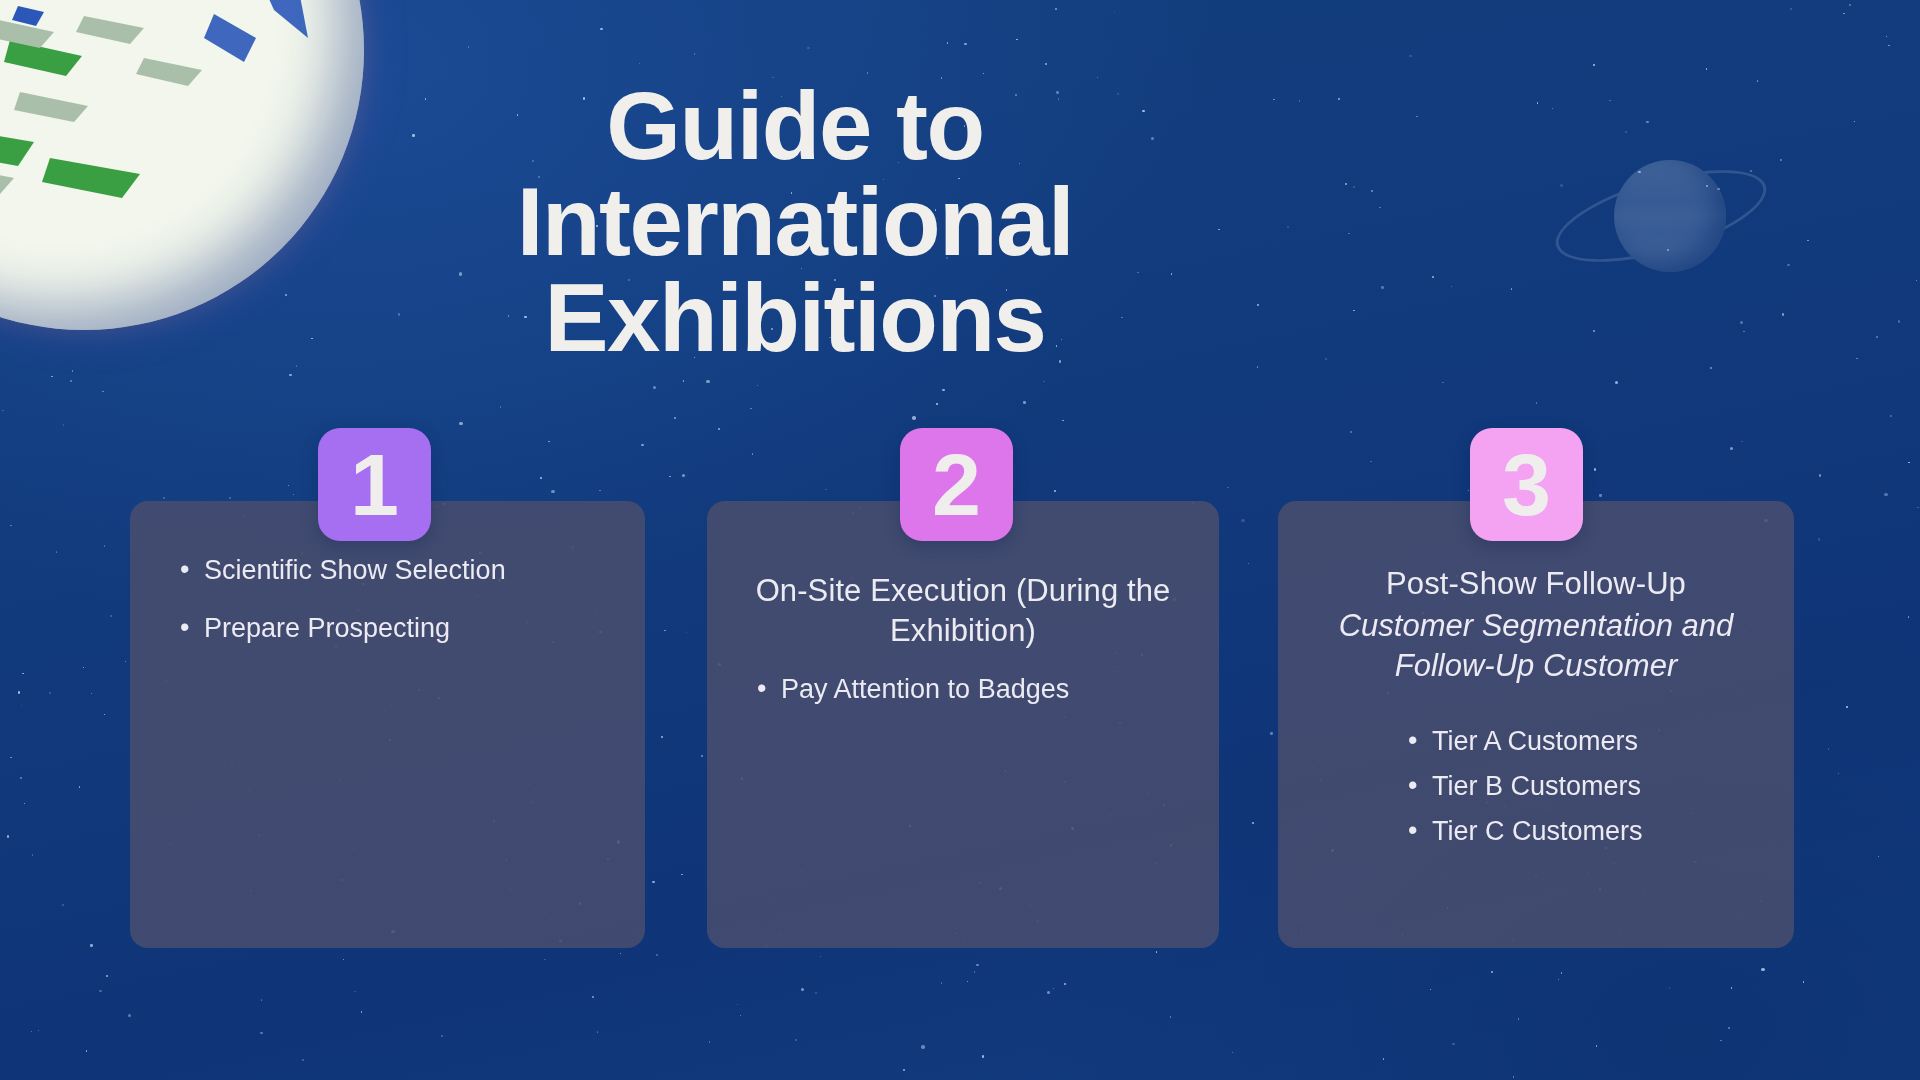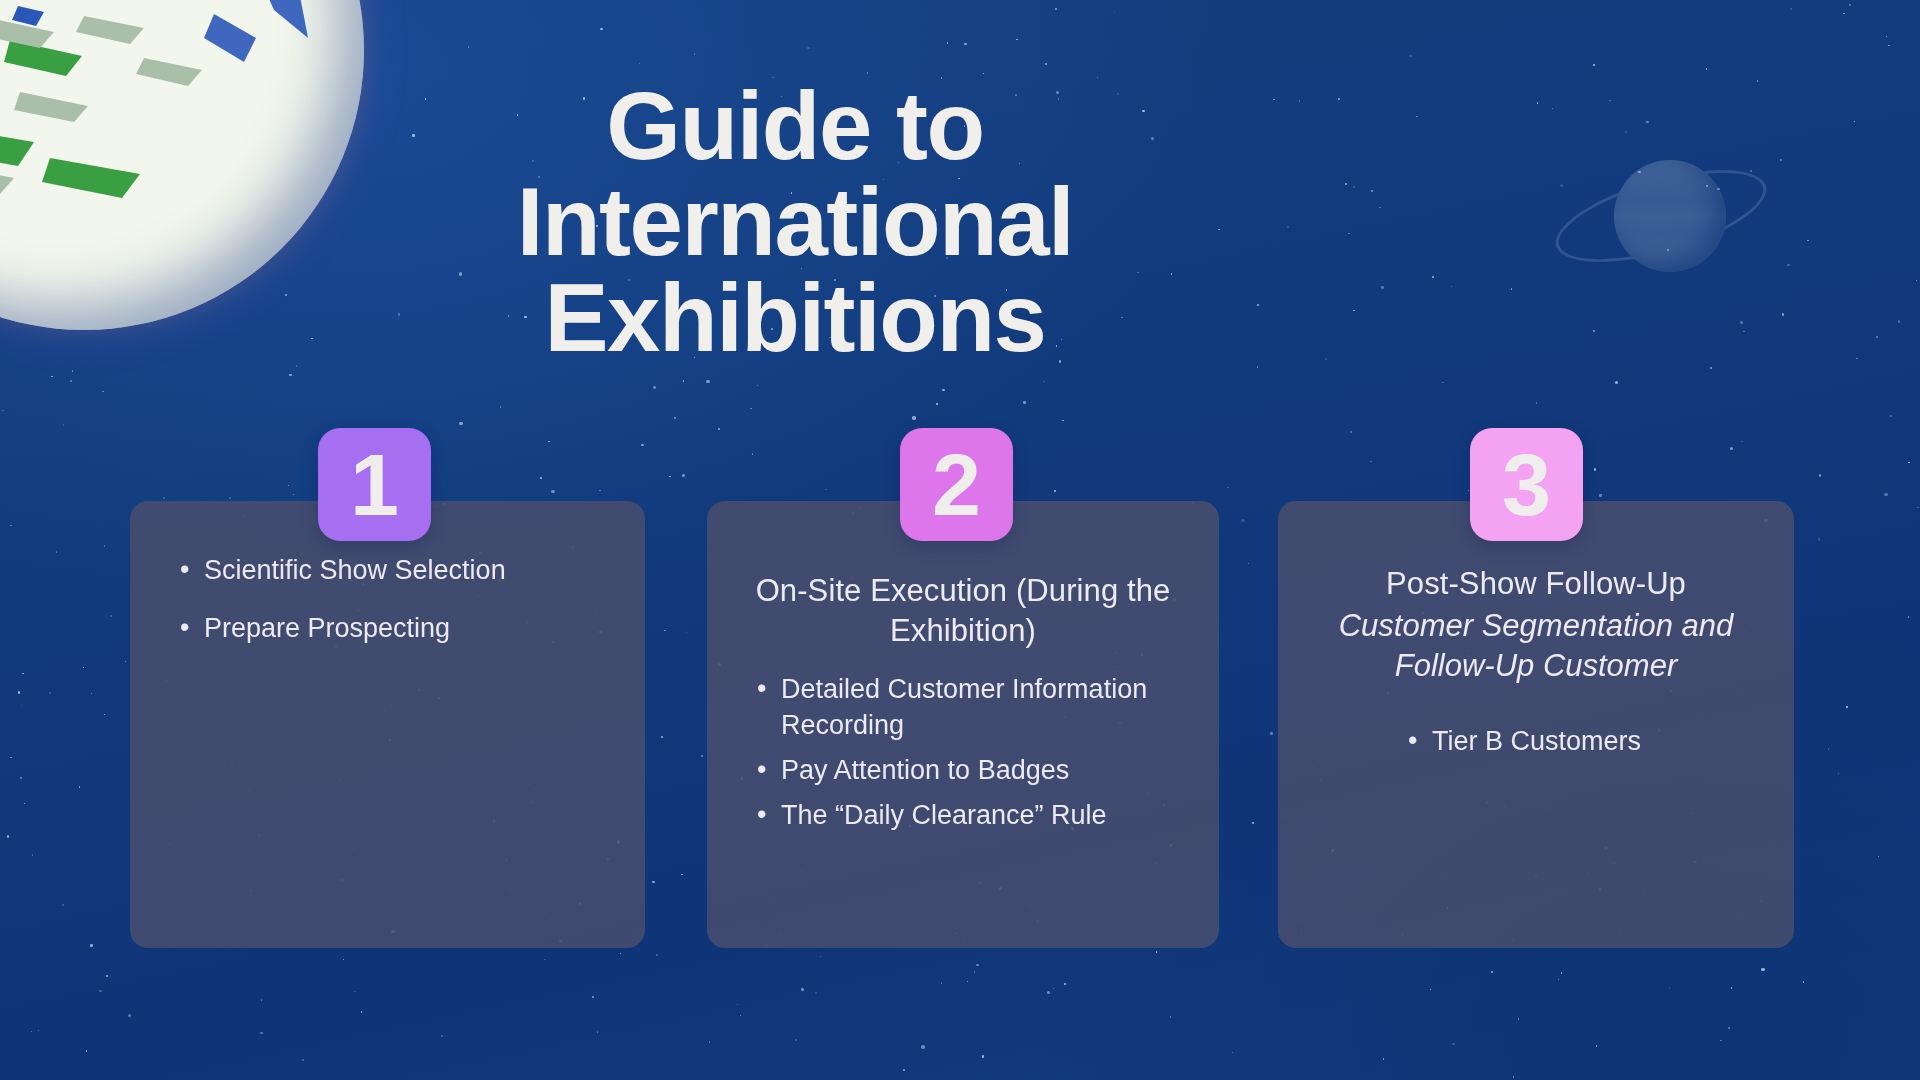--- a/index.html
+++ b/index.html
@@ -673,30 +673,30 @@
   <div class="card c1">
     <ul class="bullets">
       <li>Scientific Show Selection</li>
       <li>Prepare Prospecting</li>
     </ul>
   </div>
 
   <div class="card c2">
     <div class="card-title">On-Site Execution (During the Exhibition)</div>
     <ul class="bullets">
-      <li>Detailed Customer Information Recording</li>
       <li>Pay Attention to Badges</li>
-      <li>The “Daily Clearance” Rule</li>
     </ul>
   </div>
 
   <div class="card c3">
     <div class="card-title">Post-Show Follow-Up</div>
     <div class="card-subtitle">Customer Segmentation and Follow-Up Customer</div>
     <ul class="bullets">
+      <li>Tier A Customers</li>
       <li>Tier B Customers</li>
+      <li>Tier C Customers</li>
     </ul>
   </div>
 
   <div class="badge b1">1</div>
   <div class="badge b2">2</div>
   <div class="badge b3">3</div>
 </div>
 
 </body></html>

